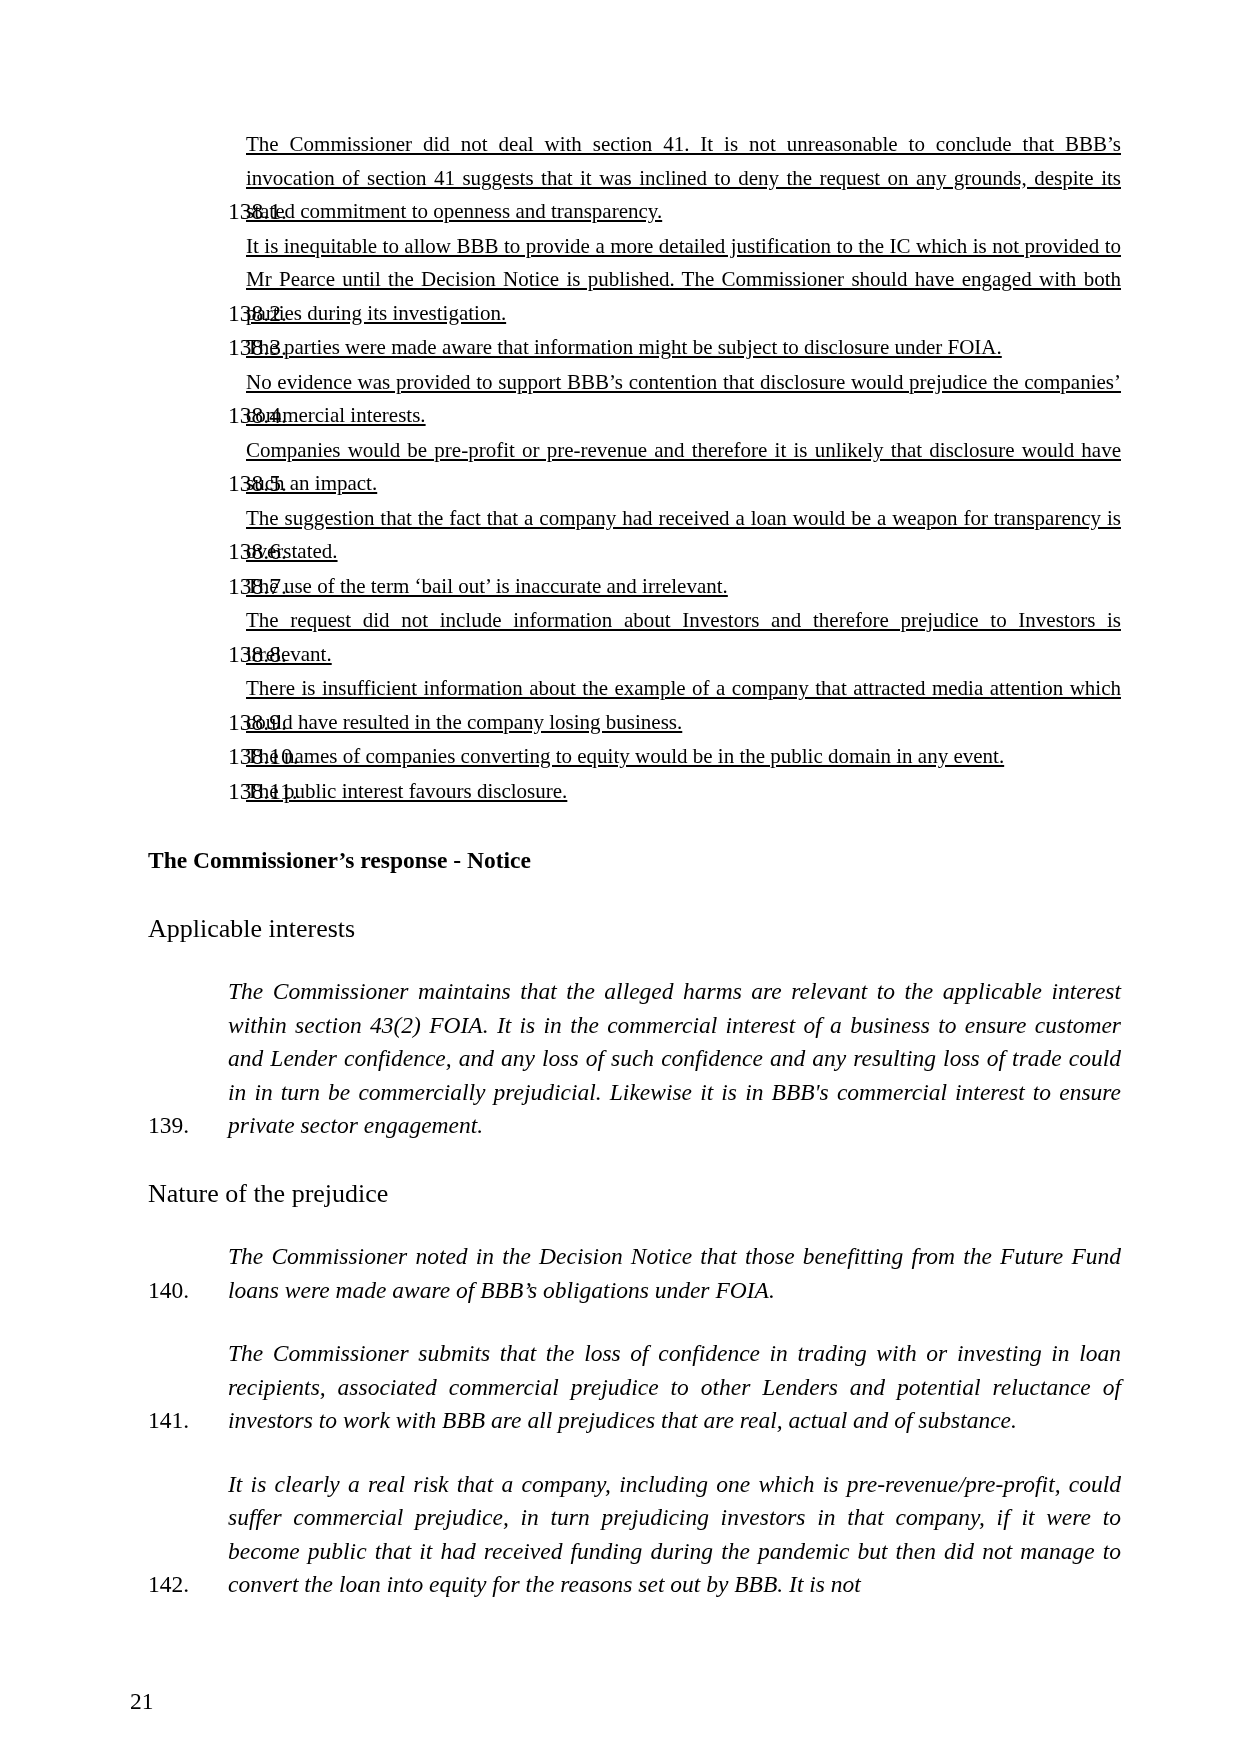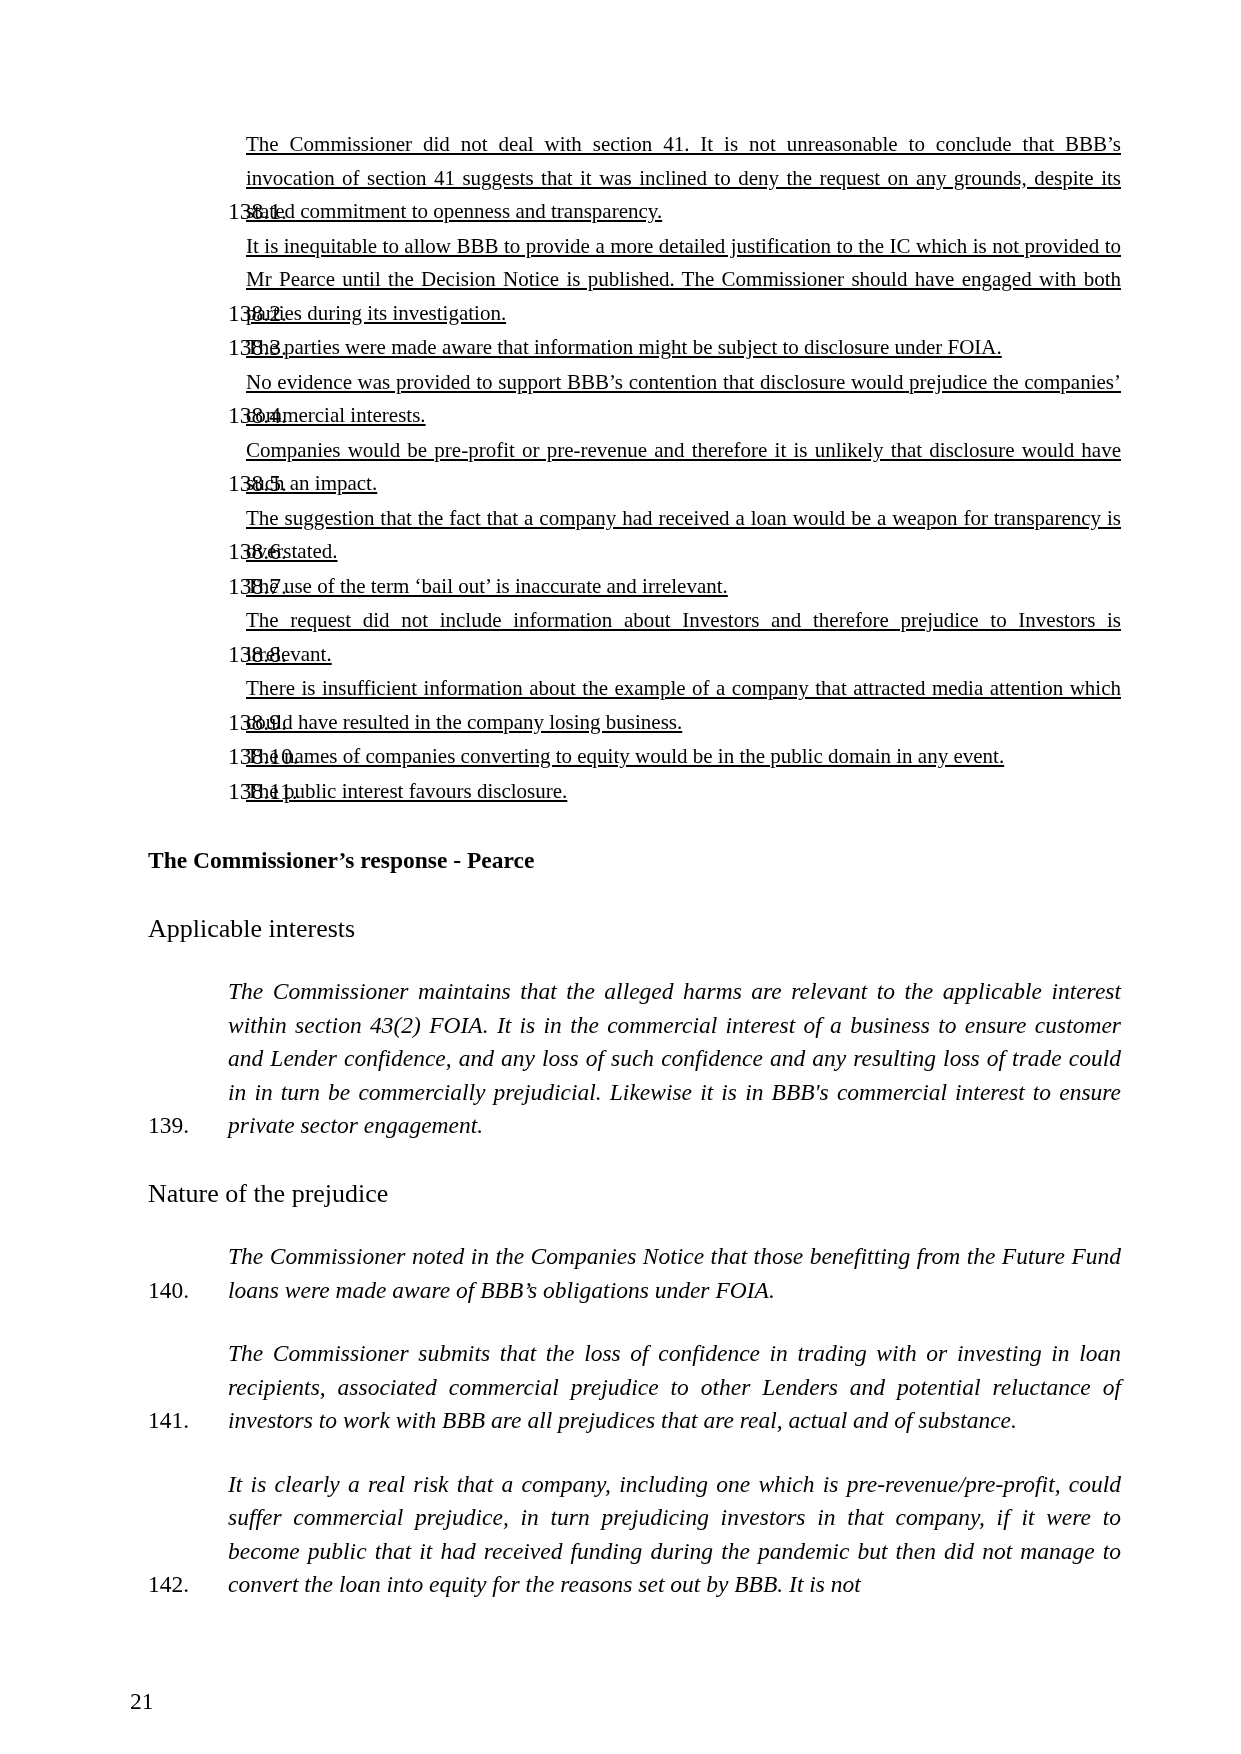--- a/index.html
+++ b/index.html
@@ -148,34 +148,34 @@
       <div class="sub-text">The names of companies converting to equity would be in the public domain in any event.</div>
     </div>
 
     <div class="sub-item">
       <div class="sub-num">138.11.</div>
       <div class="sub-text">The public interest favours disclosure.</div>
     </div>
 
   </div>
 
-  <div class="heading-bold">The Commissioner’s response - Pearce</div>
+  <div class="heading-bold">The Commissioner’s response - Notice</div>
 
   <div class="heading-italic">Applicable interests</div>
 
   <div class="para">
     <div class="para-num">139.</div>
     <div class="para-text">The Commissioner maintains that the alleged harms are relevant to the applicable interest within section 43(2) FOIA. It is in the commercial interest of a business to ensure customer and Lender confidence, and any loss of such confidence and any resulting loss of trade could in in turn be commercially prejudicial. Likewise it is in BBB's commercial interest to ensure private sector engagement.</div>
   </div>
 
   <div class="heading-italic">Nature of the prejudice</div>
 
   <div class="para">
     <div class="para-num">140.</div>
-    <div class="para-text">The Commissioner noted in the Companies Notice that those benefitting from the Future Fund loans were made aware of BBB’s obligations under FOIA.</div>
+    <div class="para-text">The Commissioner noted in the Decision Notice that those benefitting from the Future Fund loans were made aware of BBB’s obligations under FOIA.</div>
   </div>
 
   <div class="para">
     <div class="para-num">141.</div>
     <div class="para-text">The Commissioner submits that the loss of confidence in trading with or investing in loan recipients, associated commercial prejudice to other Lenders and potential reluctance of investors to work with BBB are all prejudices that are real, actual and of substance.</div>
   </div>
 
   <div class="para">
     <div class="para-num">142.</div>
     <div class="para-text">It is clearly a real risk that a company, including one which is pre-revenue/pre-profit, could suffer commercial prejudice, in turn prejudicing investors in that company, if it were to become public that it had received funding during the pandemic but then did not manage to convert the loan into equity for the reasons set out by BBB. It is not</div>

